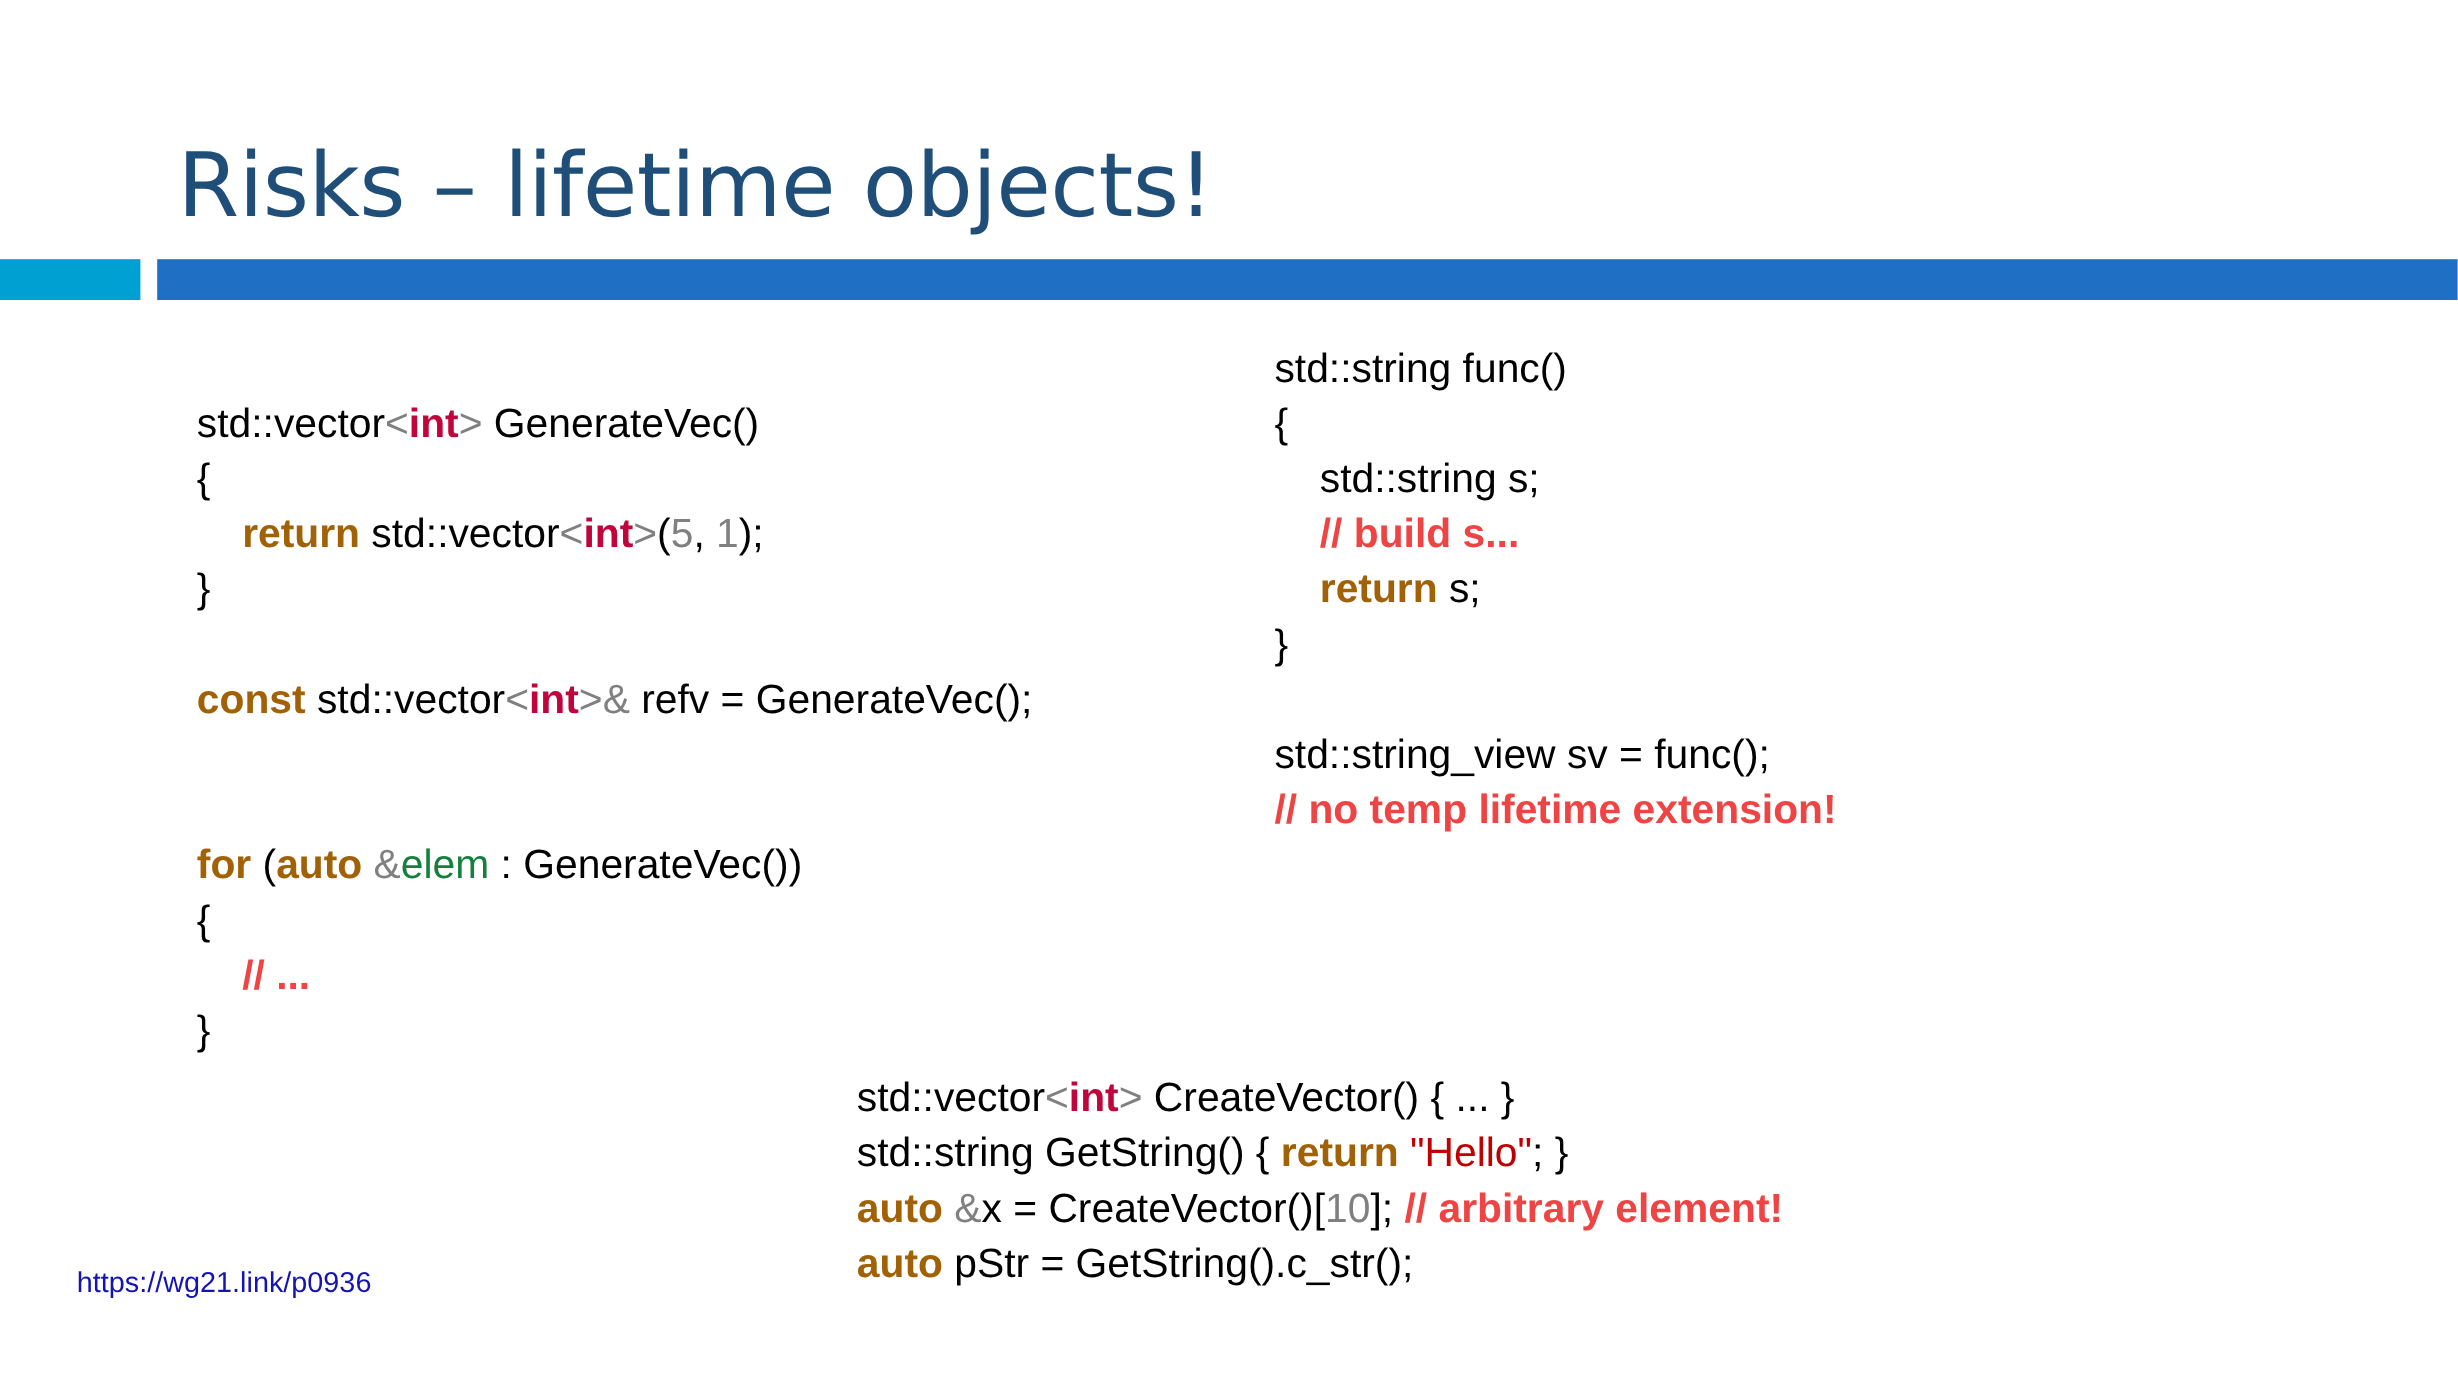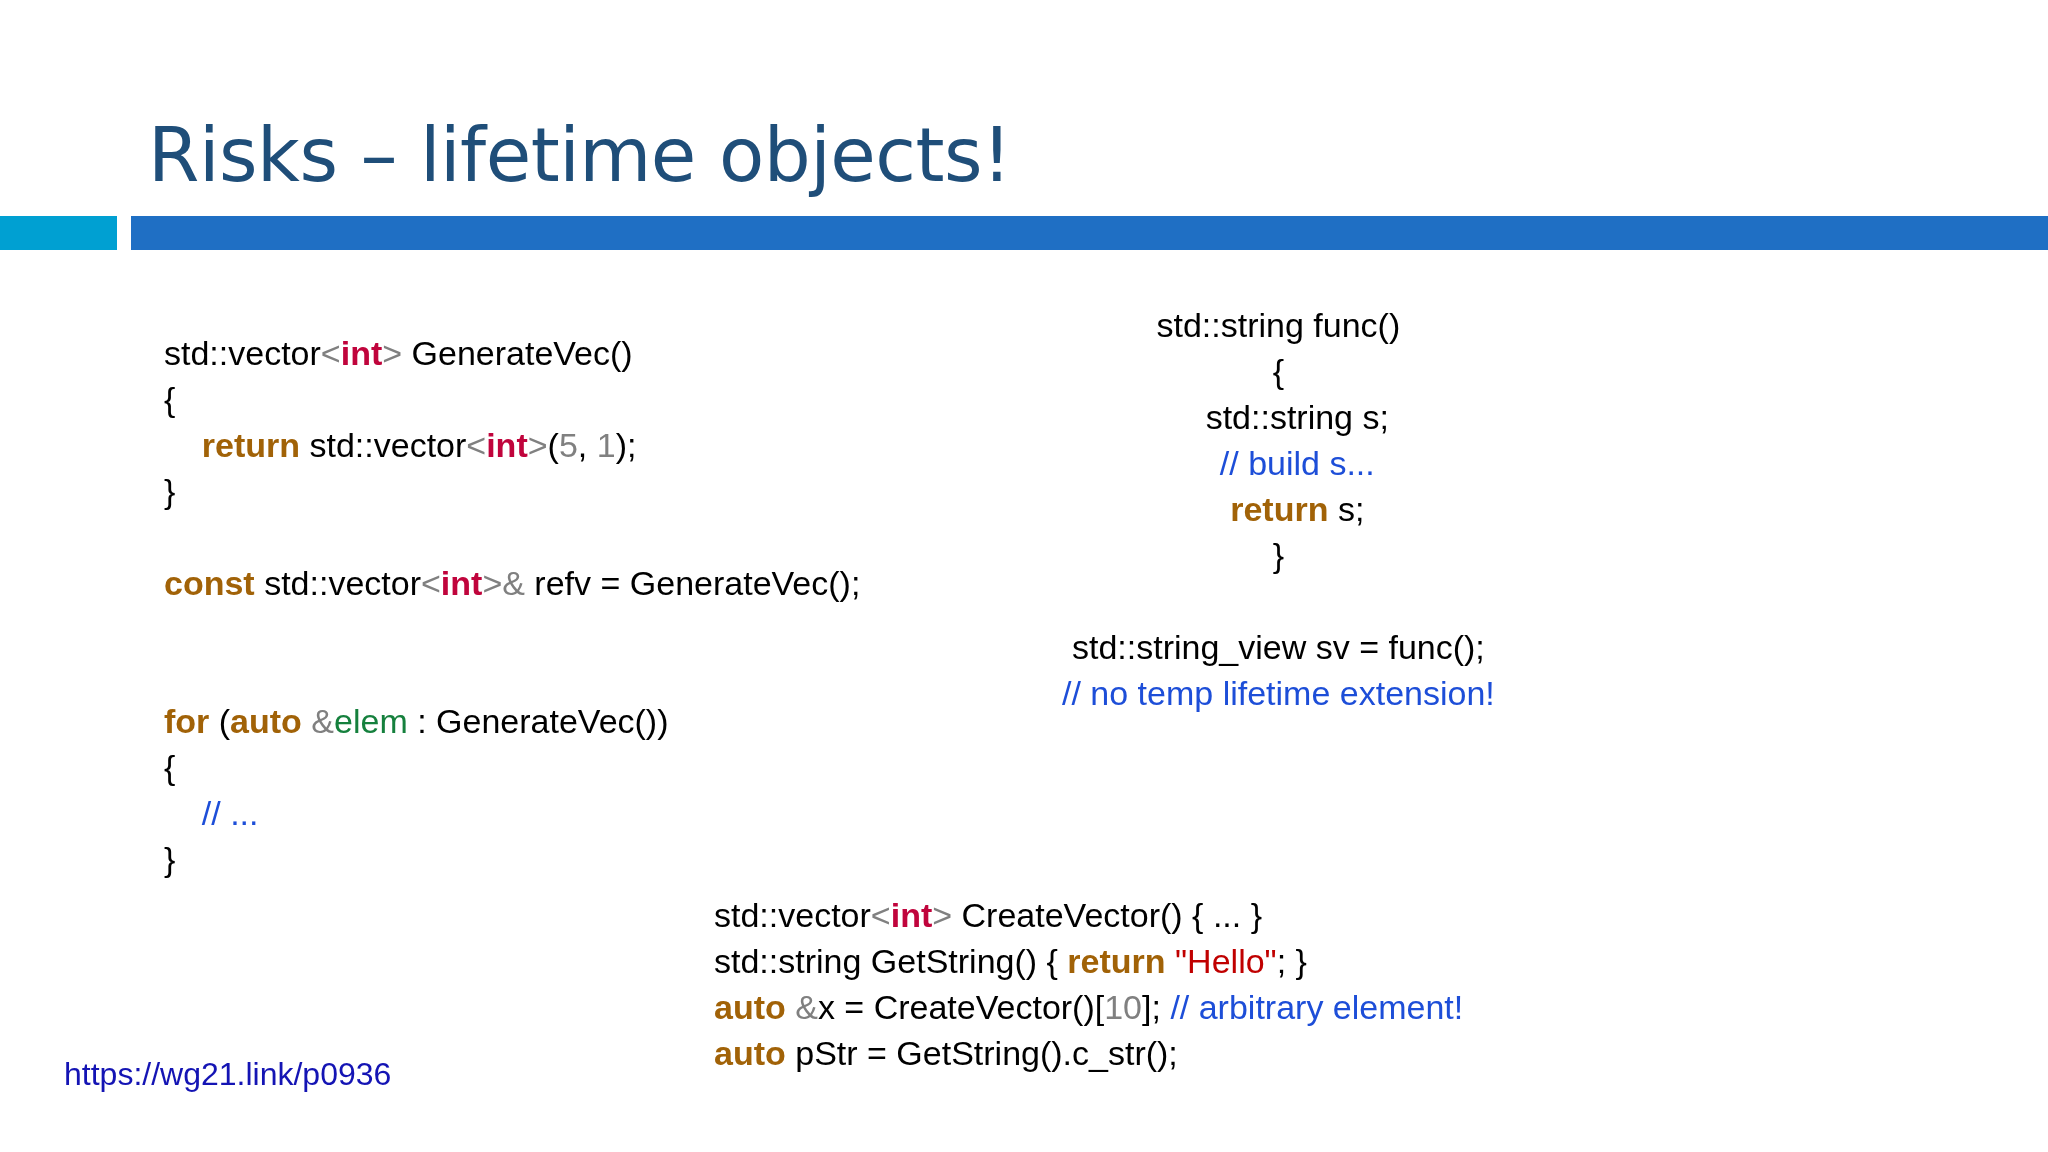--- a/index.html
+++ b/index.html
@@ -56,41 +56,41 @@
   
   .code-block {
     position: absolute;
     font-family: "Liberation Sans", sans-serif;
     font-size: 34px;
     line-height: 46px;
     color: #000000;
     white-space: pre;
   }
   #code-left  { left: 164px; top: 330px; }
-  #code-right { left: 1062px; top: 302px; text-align: center; }
+  #code-right { left: 1062px; top: 284px; }
   #code-bottom{ left: 714px;  top: 892px; }
 
   .code-line { white-space: pre; }
 
   
   .kw   { color: #a16207; font-weight: bold; }   
   .typ  { color: #c0043c; font-weight: bold; }   
   .pun  { color: #808080; }                      
   .num  { color: #808080; }
   .var  { color: #15803d; }                      
-  .cmt  { color: #1d4ed8; }                      
+  .cmt  { color: #ef4444; font-weight: bold; }                      
   .str  { color: #c00000; }                      
 
   
   #footer-link {
     position: absolute;
     left: 64px;
     top: 1056px;
     font-family: "Liberation Sans", sans-serif;
-    font-size: 32px;
+    font-size: 24px;
     color: #1414b4;
     text-decoration: none;
     white-space: nowrap;
     text-align: right;
   }
 </style>
 </head>
 <body>
 
 <h1 id="slide-title">Risks – lifetime objects!</h1>

